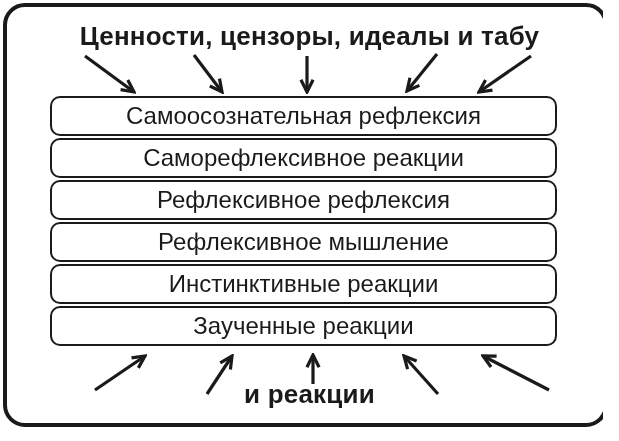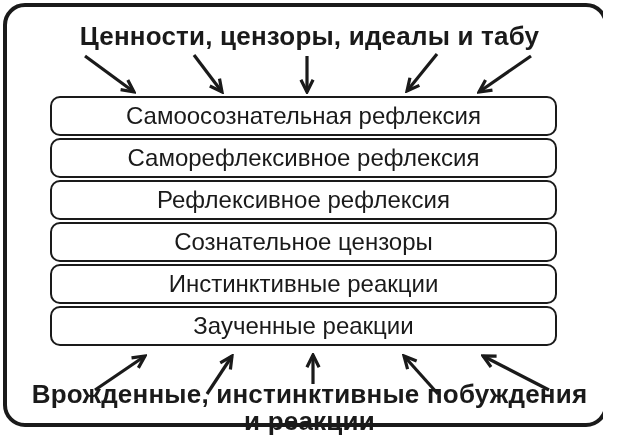--- a/index.html
+++ b/index.html
@@ -111,25 +111,24 @@
 
     <line x1="95" y1="390" x2="145" y2="356" marker-end="url(#ah)"></line>
     <line x1="207" y1="394" x2="232" y2="356" marker-end="url(#ah)"></line>
     <line x1="313" y1="384" x2="313" y2="355" marker-end="url(#ah)"></line>
     <line x1="438" y1="394" x2="404" y2="356" marker-end="url(#ah)"></line>
     <line x1="549" y1="390" x2="483" y2="356" marker-end="url(#ah)"></line>
   </svg>
 
   <div class="levels">
     <div class="level-box">Самоосознательная рефлексия</div>
-    <div class="level-box">Саморефлексивное рефлексия</div>
+    <div class="level-box">Саморефлексивное реакции</div>
     <div class="level-box">Рефлексивное рефлексия</div>
-    <div class="level-box">Сознательное цензоры</div>
+    <div class="level-box">Рефлексивное мышление</div>
     <div class="level-box">Инстинктивные реакции</div>
     <div class="level-box">Заученные реакции</div>
   </div>
 
   <div class="bottom-label">
-    <div>Врожденные, инстинктивные побуждения</div>
     <div>и реакции</div>
   </div>
 
 </div>
 
 </body></html>

